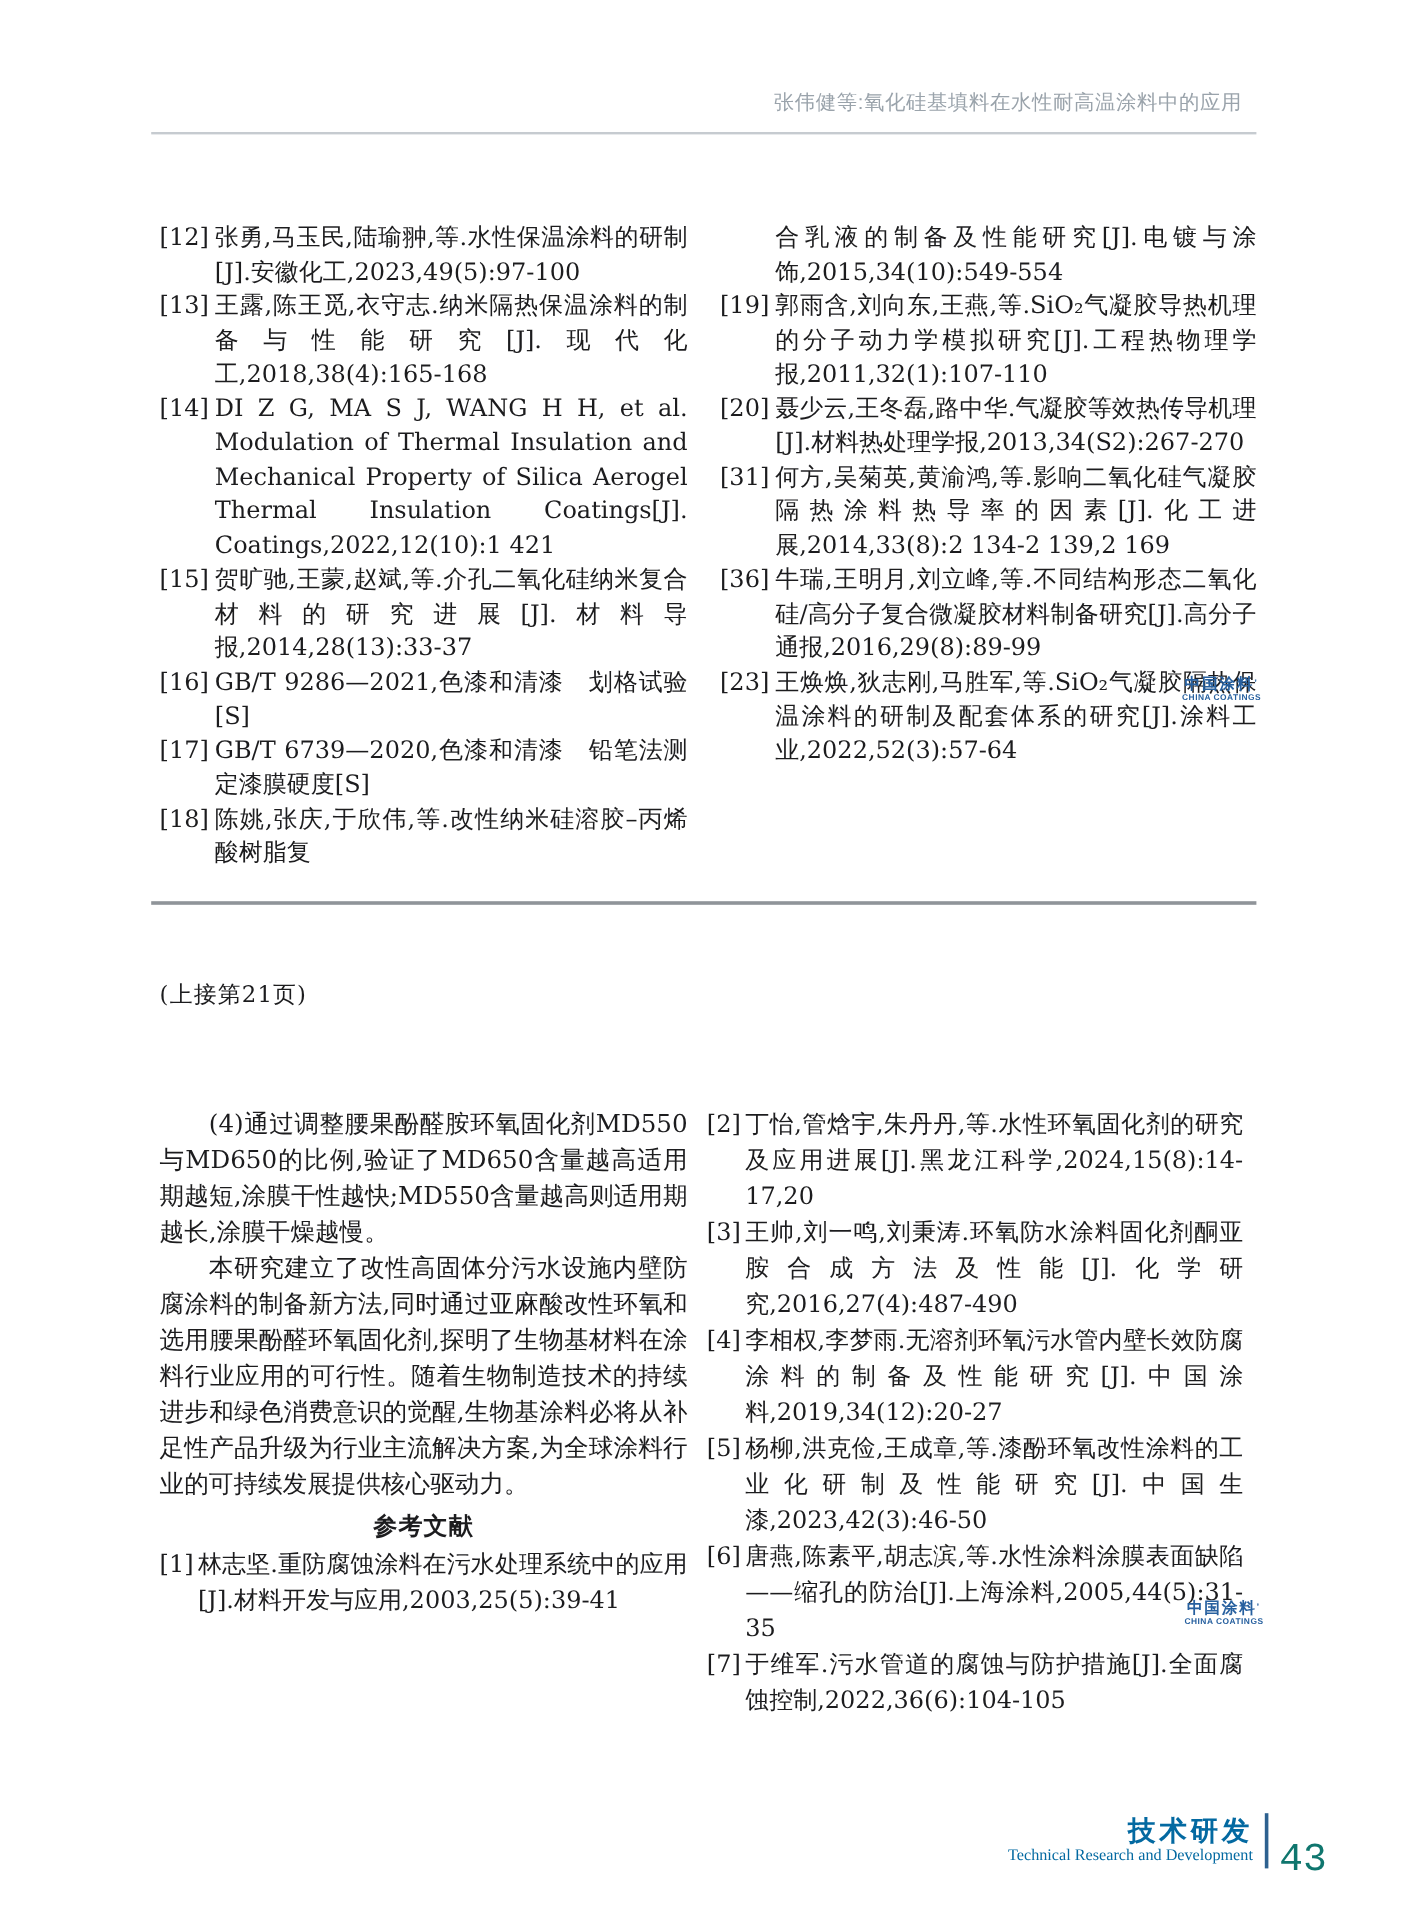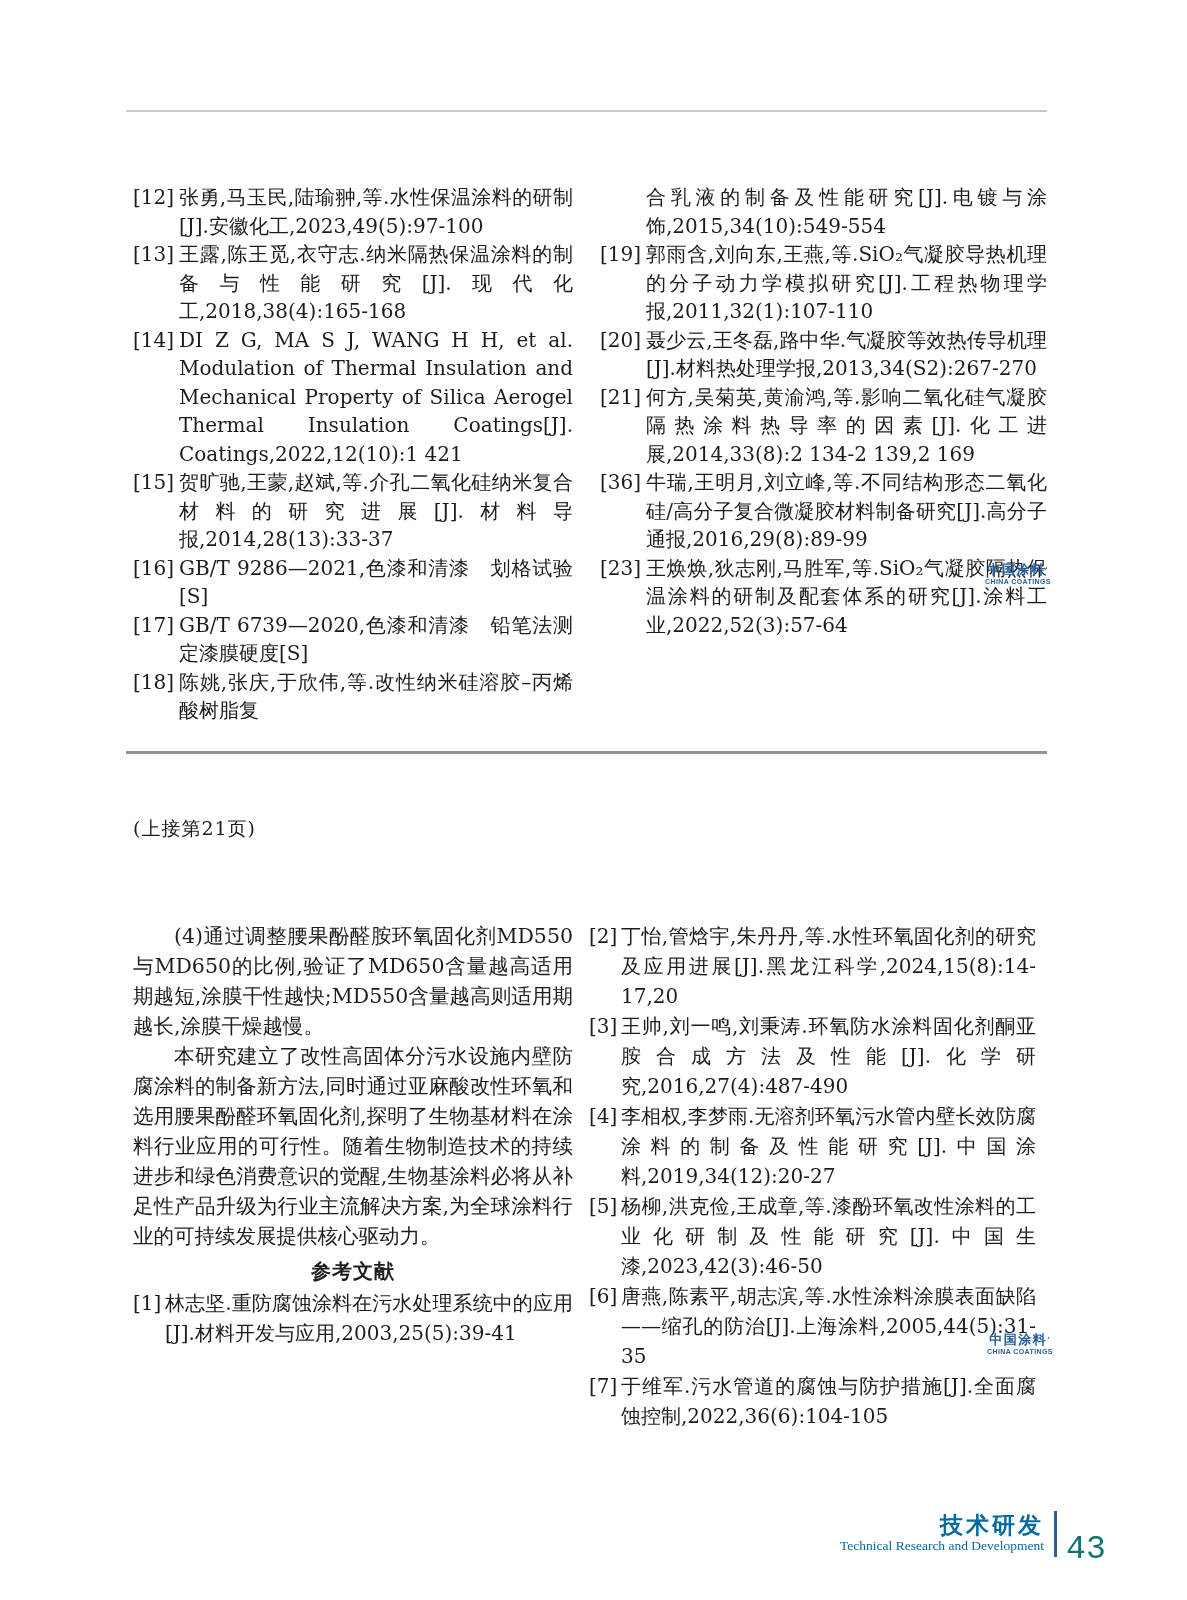--- a/index.html
+++ b/index.html
@@ -135,20 +135,21 @@
     font-size: 33px;
     color: #0f766e;
     margin-top: 32px;
   }
 </style>
 </head>
 <body>
 
 <div class="page">
 
+  <div class="running-title">张伟健等:氧化硅基填料在水性耐高温涂料中的应用</div>
   <div class="rule-top"></div>
 
   <div class="refs-top">
     <div class="col-left">
       <div class="ref ref-top">
         <span class="ref-label">[12]</span><span>张勇,马玉民,陆瑜翀,等.水性保温涂料的研制[J].安徽化工,2023,49(5):97-100</span>
       </div>
       <div class="ref ref-top">
         <span class="ref-label">[13]</span><span>王露,陈王觅,衣守志.纳米隔热保温涂料的制备与性能研究[J].现代化工,2018,38(4):165-168</span>
       </div>
@@ -170,21 +171,21 @@
     </div>
     <div class="col-right">
       <div class="ref ref-cont">合乳液的制备及性能研究[J].电镀与涂饰,2015,34(10):549-554</div>
       <div class="ref ref-top">
         <span class="ref-label">[19]</span><span>郭雨含,刘向东,王燕,等.SiO₂气凝胶导热机理的分子动力学模拟研究[J].工程热物理学报,2011,32(1):107-110</span>
       </div>
       <div class="ref ref-top">
         <span class="ref-label">[20]</span><span>聂少云,王冬磊,路中华.气凝胶等效热传导机理[J].材料热处理学报,2013,34(S2):267-270</span>
       </div>
       <div class="ref ref-top">
-        <span class="ref-label">[21]</span><span>何方,吴菊英,黄渝鸿,等.影响二氧化硅气凝胶隔热涂料热导率的因素[J].化工进展,2014,33(8):2 134-2 139,2 169</span>
+        <span class="ref-label">[31]</span><span>何方,吴菊英,黄渝鸿,等.影响二氧化硅气凝胶隔热涂料热导率的因素[J].化工进展,2014,33(8):2 134-2 139,2 169</span>
       </div>
       <div class="ref ref-top">
         <span class="ref-label">[36]</span><span>牛瑞,王明月,刘立峰,等.不同结构形态二氧化硅/高分子复合微凝胶材料制备研究[J].高分子通报,2016,29(8):89-99</span>
       </div>
       <div class="ref ref-top">
         <span class="ref-label">[23]</span><span>王焕焕,狄志刚,马胜军,等.SiO₂气凝胶隔热保温涂料的研制及配套体系的研究[J].涂料工业,2022,52(3):57-64</span>
       </div>
     </div>
   </div>
 

